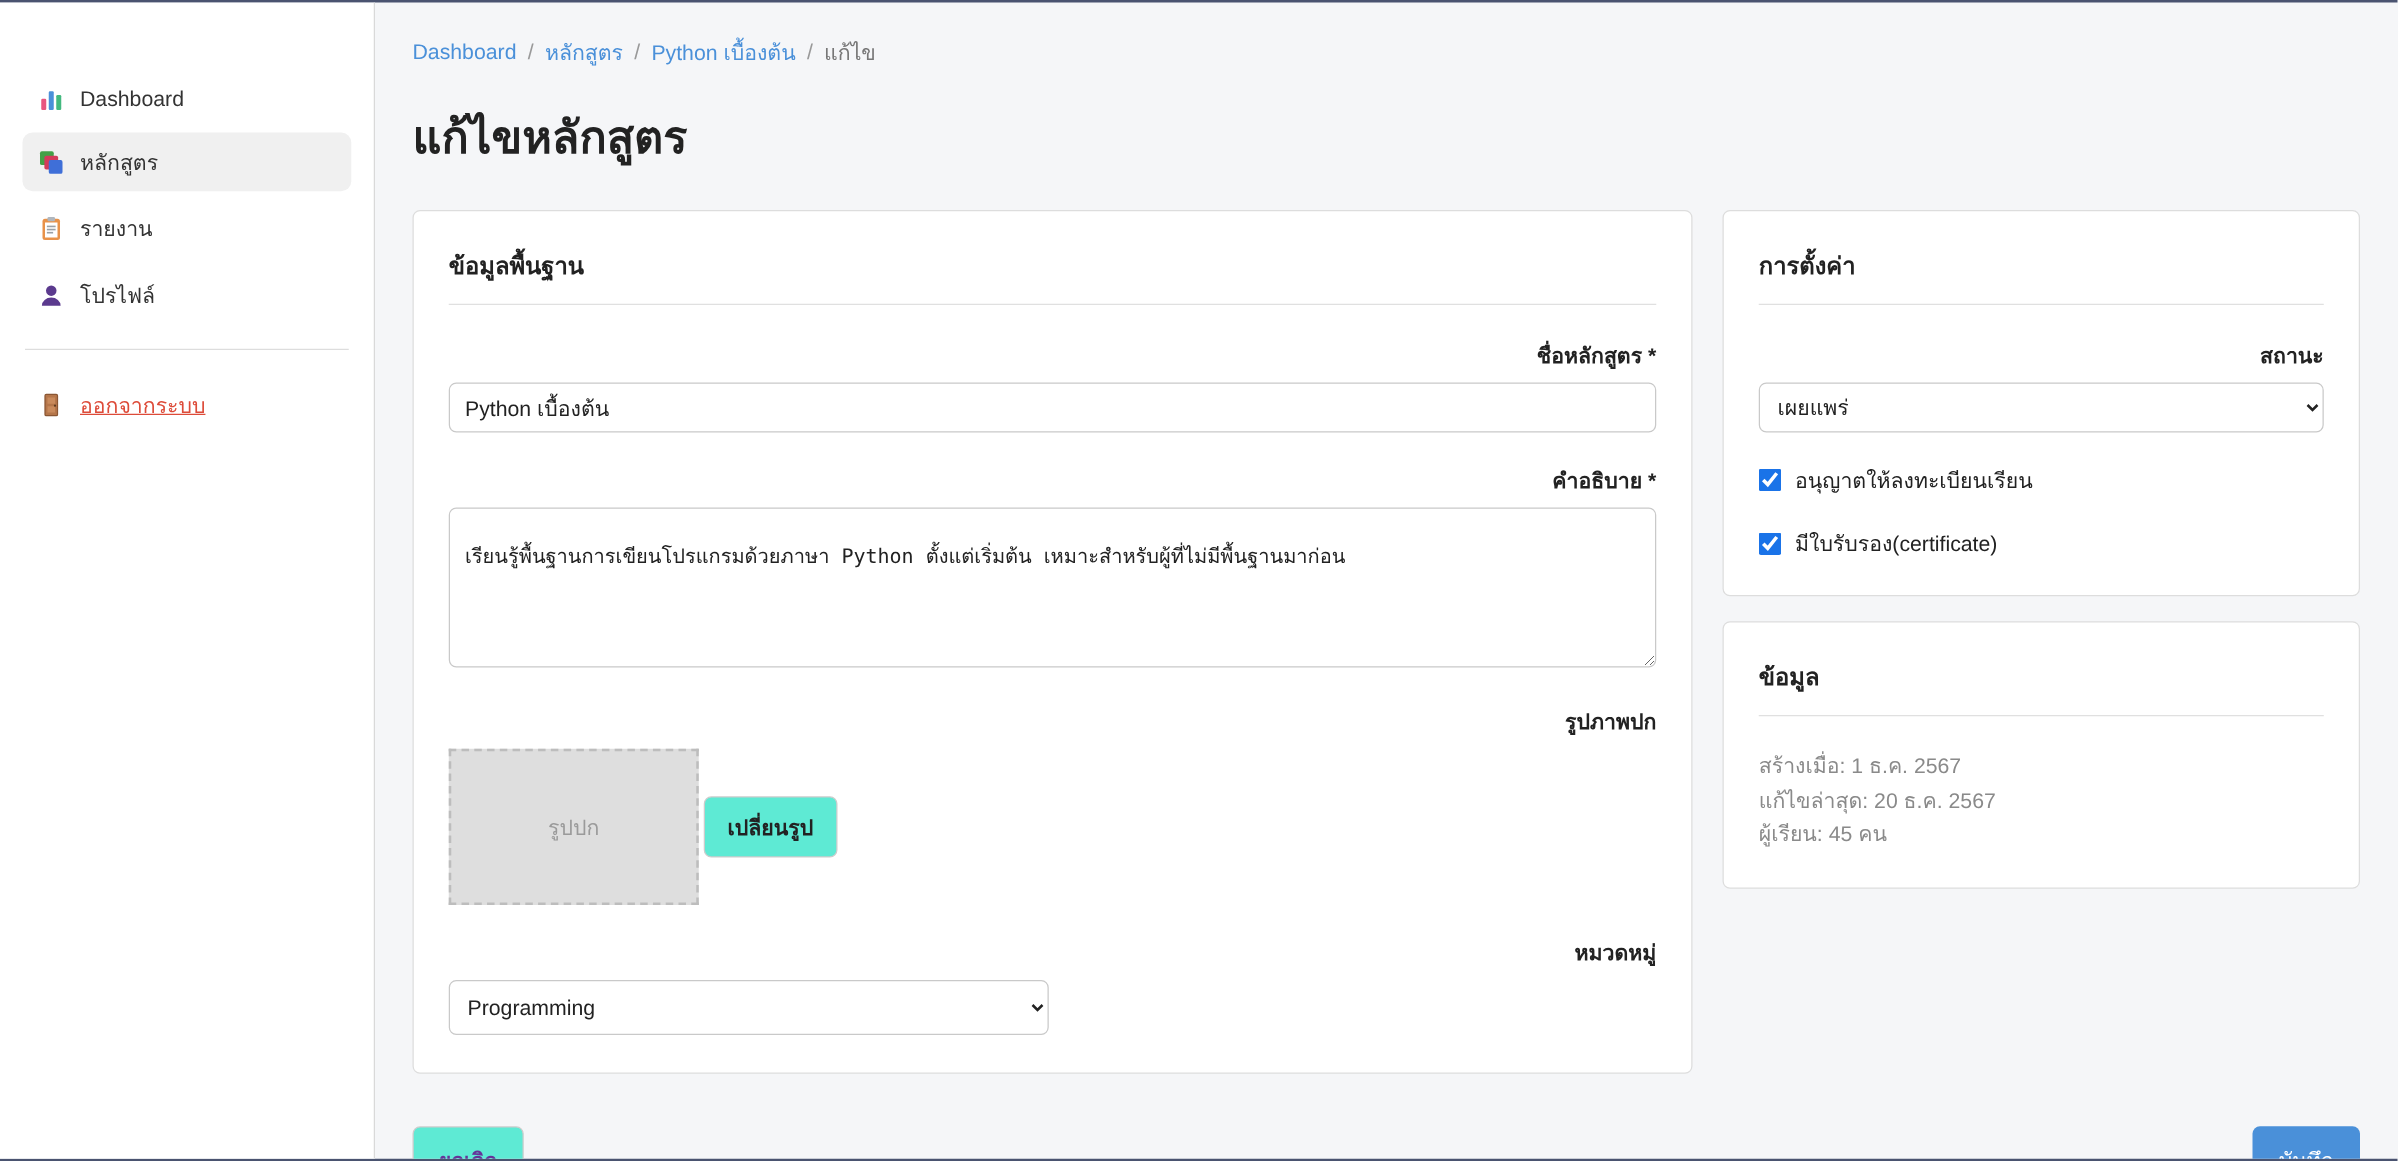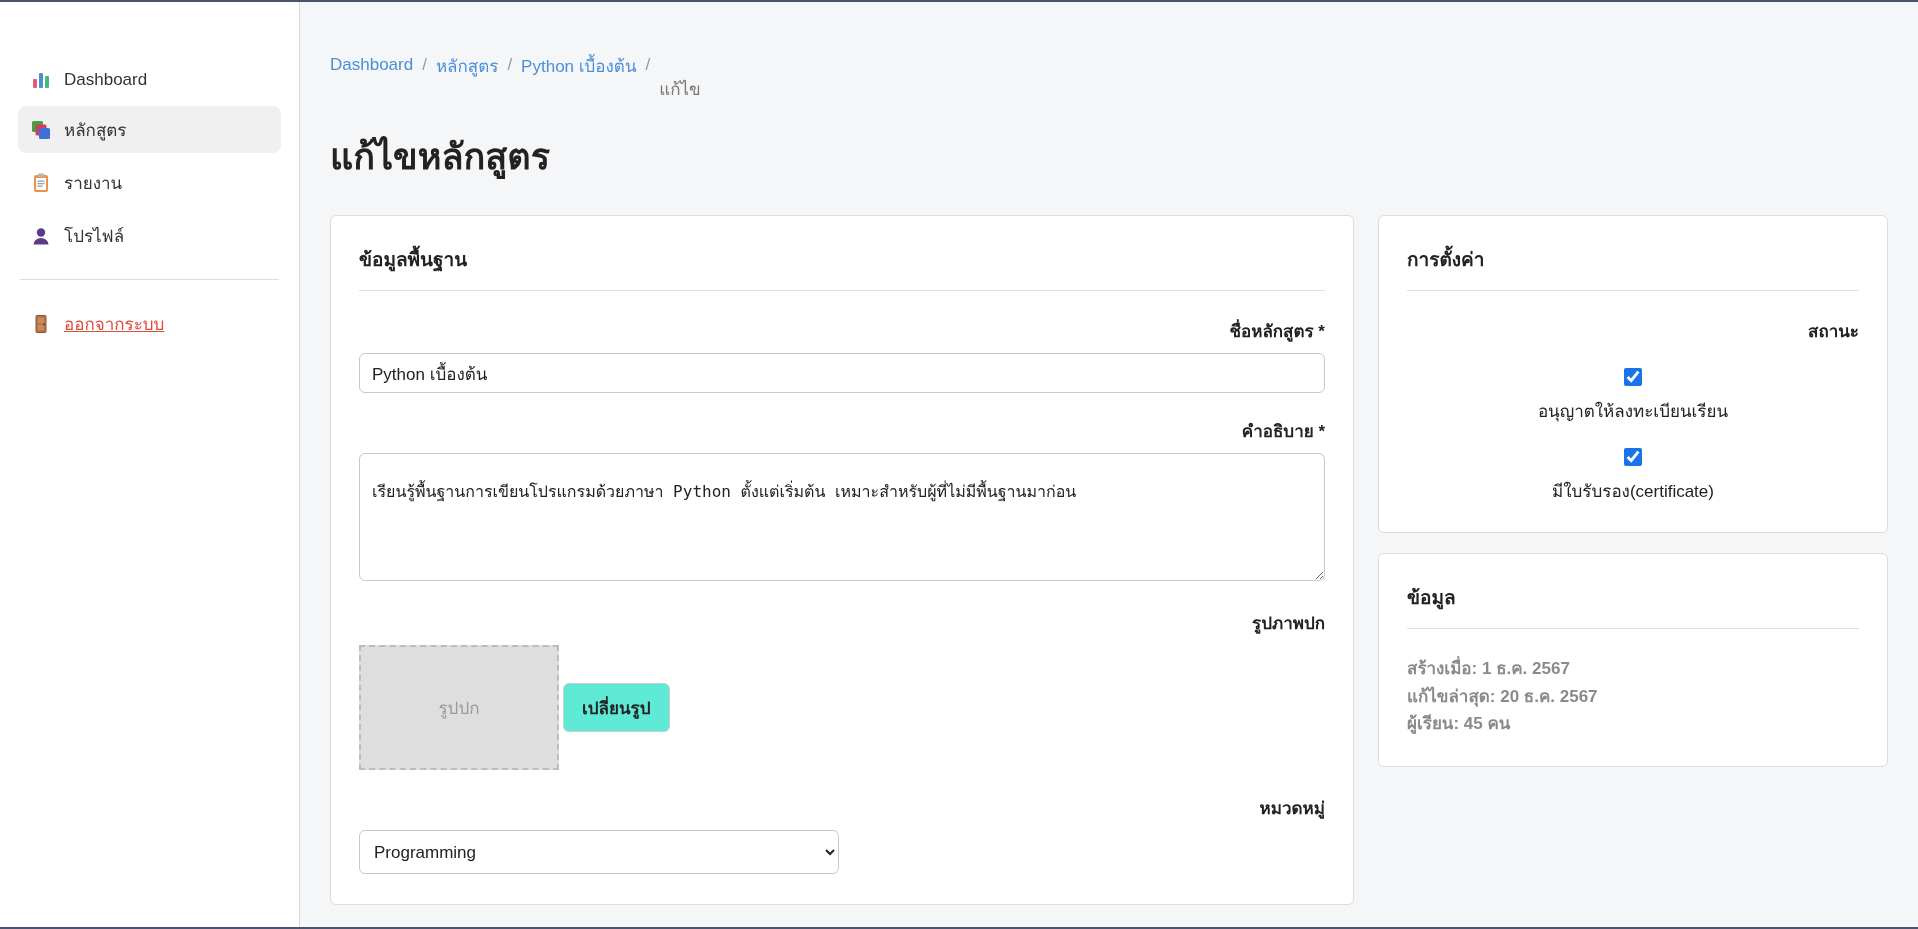--- a/index.html
+++ b/index.html
@@ -21,43 +21,43 @@
   .side-menu{margin-top:38px;display:flex;flex-direction:column;gap:6px;}
   .side-item{display:flex;align-items:center;gap:13px;padding:10px 13px;border-radius:8px;font-size:17px;color:#333;cursor:pointer;}
   .side-item.active{background:#f0f0f0;}
   .side-item .ico,.logout-link .ico{width:20px;height:20px;display:inline-flex;flex:none;}
   .side-divider{border:none;border-top:1px solid #ddd;margin:20px 2px;}
   .logout-link{display:flex;align-items:center;gap:13px;padding:10px 13px;font-size:17px;color:var(--logout);text-decoration:underline;cursor:pointer;}
   
   .main{flex:1;padding:26px 30px 0 30px;}
   .breadcrumb{font-size:17px;color:#999;display:flex;gap:9px;align-items:center;flex-wrap:wrap;}
   .breadcrumb .bc-link{color:var(--link);text-decoration:none;cursor:pointer;}
-  .breadcrumb .bc-current{color:#777;margin-top:47px;}
+  .breadcrumb .bc-current{color:#777;}
   .page-title{margin:26px 0 0 0;font-size:36px;font-weight:bold;color:#222;}
   .content-row{display:flex;gap:24px;margin-top:30px;align-items:flex-start;}
   .card{background:#fff;border:1px solid #ddd;border-radius:6px;padding:28px;}
   .card-main{width:1024px;}
   .right-col{flex:1;display:flex;flex-direction:column;gap:20px;}
   .card-heading{font-size:19px;font-weight:bold;color:#222;margin:0 0 16px 0;}
   .card hr{border:none;border-top:1px solid #e0e0e0;margin:0 0 26px 0;}
   .field{margin-bottom:24px;}
   .field:last-child{margin-bottom:2px;}
   .field-label{font-size:17px;font-weight:bold;color:#222;margin-bottom:9px;display:block;text-align:right;}
   .text-input{width:100%;height:40px;border:1px solid #c9c9c9;border-radius:6px;padding:0 12px;font-size:17px;font-family:inherit;color:#222;background:#fff;}
   .textarea{width:100%;height:128px;border:1px solid #c9c9c9;border-radius:6px;padding:25px 12px;font-size:16px;font-family:"DejaVu Sans Mono",monospace;color:#222;resize:both;}
   .cover-row{display:flex;align-items:center;gap:4px;}
   .cover-box{width:200px;height:125px;background:#dedede;border:2px dashed #bdbdbd;display:flex;align-items:center;justify-content:center;color:#9a9a9a;font-size:17px;}
   .btn{font-size:17px;border-radius:6px;cursor:pointer;font-family:inherit;}
   .btn-outline{background:#5eead4;border:1px solid #ccc;padding:10px 18px;font-weight:bold;color:#222;}
   select.select{border:1px solid #c9c9c9;border-radius:6px;font-size:17px;font-family:inherit;background:#fff;color:#222;padding:0 10px;}
   .select-category{width:480px;height:44px;}
   .select-status{width:100%;height:40px;}
-  .checkbox-row{display:flex;align-items:center;gap:11px;font-size:17px;color:#222;margin-top:24px;cursor:pointer;flex-direction:column;}
+  .checkbox-row{display:flex;align-items:center;gap:11px;font-size:17px;color:#222;margin-top:24px;cursor:pointer;}
   .checkbox-row input{width:18px;height:18px;accent-color:var(--check);margin:0;}
-  .info-lines{color:#8a8a8a;font-size:17px;line-height:1.62;font-weight:bold;}
+  .info-lines{color:#8a8a8a;font-size:17px;line-height:1.62;}
   .actions-row{display:flex;justify-content:space-between;margin-top:42px;}
   .cancel-btn{padding:12px 20px;}
   .cancel-btn span{color:var(--cancel);text-decoration:underline;font-weight:bold;}
   .save-btn{background:var(--accent);color:#fff;border:none;padding:12px 21px;}
 </style>
 </head>
 <body style="--accent: #4a90d9; --link: #4a90d9; --check: #1a73e8; --logout: #dd4b39; --cancel: #663399; --frame: #4a5370;">
 
 <div class="app">
 
@@ -168,20 +168,23 @@
         </div>
       </section>
 
       <div class="right-col">
 
         <section class="card">
           <h2 class="card-heading">การตั้งค่า</h2>
           <hr>
           <div class="field">
             <label class="field-label">สถานะ</label>
+            <select class="select select-status">
+              <option>เผยแพร่</option>
+            </select>
           </div>
           <div id="settings-checkboxes">
               <label class="checkbox-row">
                 <input type="checkbox" checked="" style="">
                 <span>อนุญาตให้ลงทะเบียนเรียน</span>
               </label>
               <label class="checkbox-row">
                 <input type="checkbox" checked="" style="">
                 <span>มีใบรับรอง(certificate)</span>
               </label>

